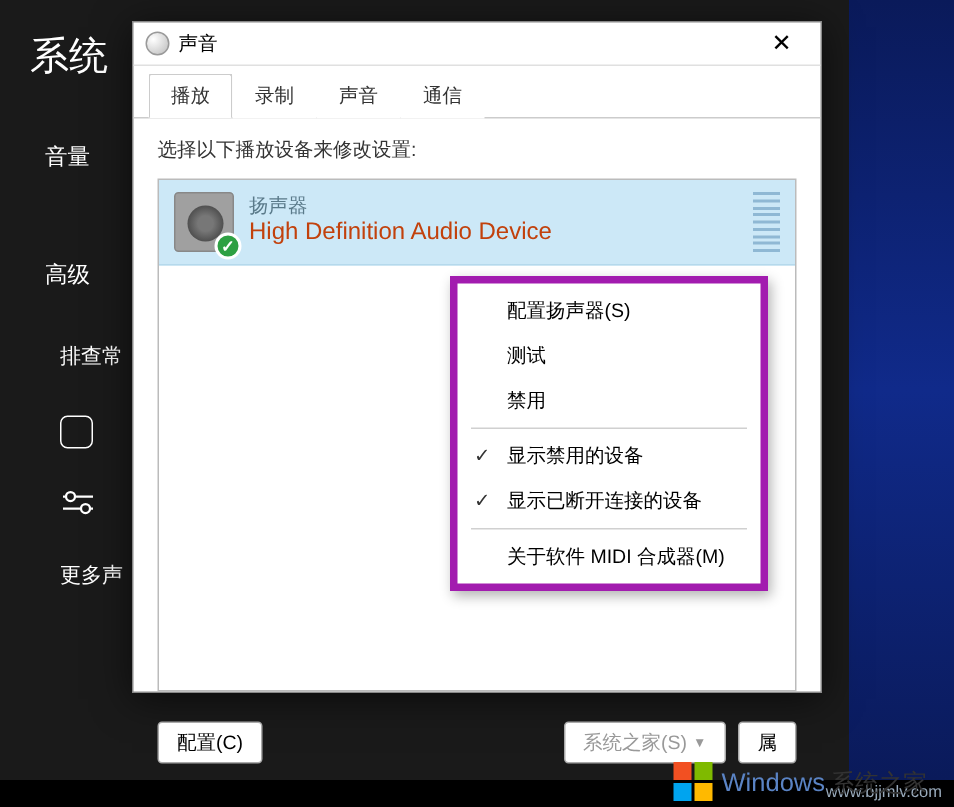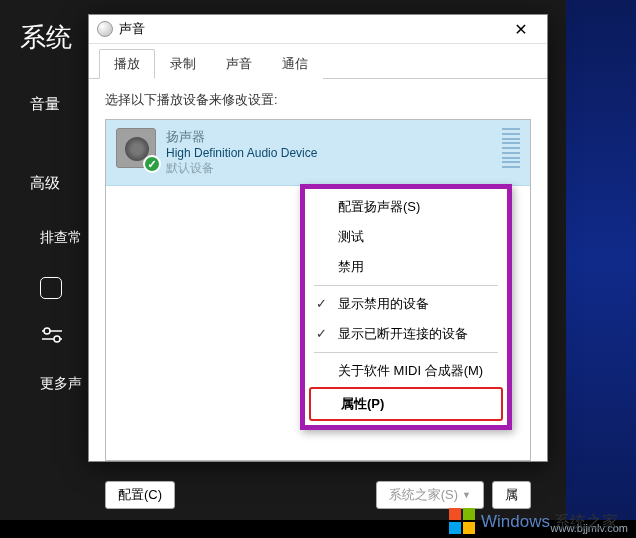--- a/index.html
+++ b/index.html
@@ -132,21 +132,21 @@
   right: -6px; bottom: -6px;
   width: 18px; height: 18px;
   background: #2ea043;
   border: 2px solid #fff;
   border-radius: 50%;
   display: flex; align-items: center; justify-content: center;
   color: #fff; font-size: 11px; font-weight: bold;
 }
 .device-info { margin-left: 10px; flex: 1; }
 .device-name { color: #5a7a8a; font-size: 13px; }
-.device-desc { color: #0c4a6e; font-size: 12px; }
+.device-desc { color: #c2410c; font-size: 16px; }
 .device-status { color: #8aa0ac; font-size: 12px; }
 .level-meter {
   width: 18px; height: 40px;
   display: flex; flex-direction: column; justify-content: space-between;
   margin-left: 6px;
 }
 .level-bar { height: 2px; background: #8fb8d4; }
 
 .context-menu {
   position: absolute;
@@ -260,21 +260,20 @@
     <div class="instruction">选择以下播放设备来修改设置:</div>
     <div class="device-list">
       <div class="device">
         <div class="device-icon-wrap">
           <div class="device-icon-inner"></div>
           <div class="device-check">✓</div>
         </div>
         <div class="device-info">
           <div class="device-name">扬声器</div>
           <div class="device-desc">High Definition Audio Device</div>
-          <div class="device-status">默认设备</div>
         </div>
         <div class="level-meter">
           <div class="level-bar"></div>
             <div class="level-bar"></div>
             <div class="level-bar"></div>
           <div class="level-bar"></div>
             <div class="level-bar"></div>
             <div class="level-bar"></div>
           <div class="level-bar"></div>
             <div class="level-bar"></div>
@@ -307,23 +306,20 @@
   <div class="menu-item">
     <span class="menu-check">✓</span>
     <span>显示禁用的设备</span>
   </div>
   <div class="menu-item">
     <span class="menu-check">✓</span>
     <span>显示已断开连接的设备</span>
   </div>
   <div class="menu-sep"></div>
   <div class="menu-item">关于软件 MIDI 合成器(M)</div>
-  <div class="menu-highlight">
-    <div class="menu-item" style="font-weight:bold">属性(P)</div>
-  </div>
 </div>
 
 <div class="watermark">
   <div class="wm-logo">
     <div class="wm-r"></div>
       <div class="wm-g"></div>
       <div class="wm-b"></div>
       <div class="wm-y"></div>
   </div>
   <span class="wm-text1">Windows</span>

